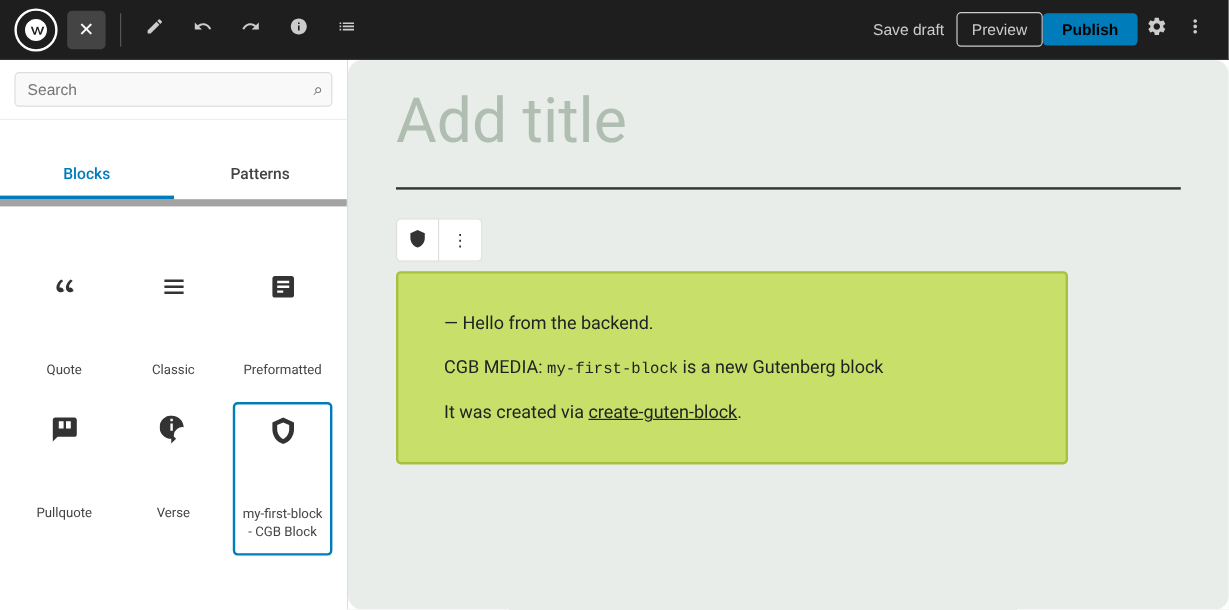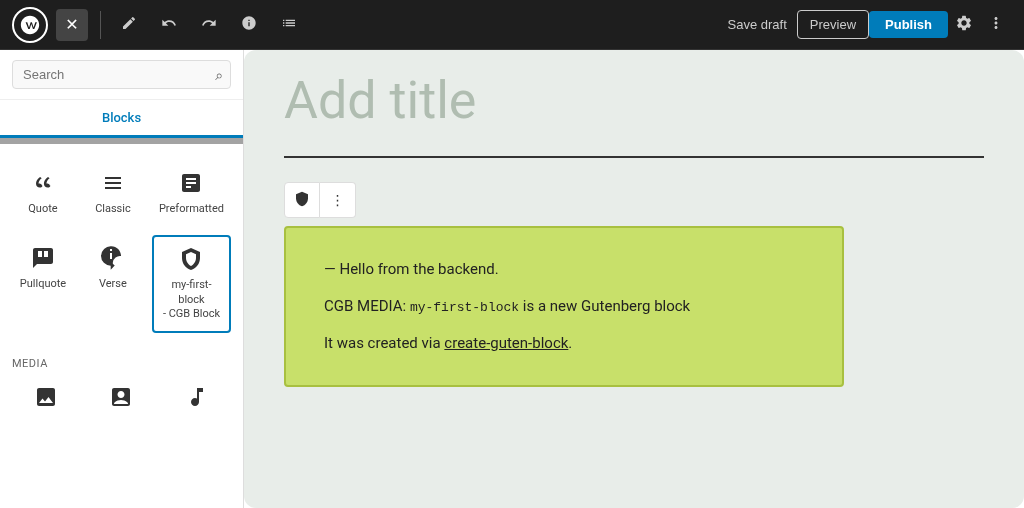--- a/index.html
+++ b/index.html
@@ -29,40 +29,41 @@
     .toolbar-right { display: flex; align-items: center; gap: 0; }
     .btn-save-draft {
       background: none; border: none; color: #ccc; cursor: pointer;
       font-size: 13px; padding: 6px 10px; border-radius: 4px;
     }
     .btn-preview {
       background: none; border: 1px solid #ccc; color: #ccc; cursor: pointer;
       font-size: 13px; padding: 6px 12px; border-radius: 4px;
     }
     .btn-publish {
-      background: #007cba; border: none; color: #ffffff; cursor: pointer;
+      background: #007cba; border: none; color: #000000; cursor: pointer;
       font-size: 13px; font-weight: 600; padding: 6px 16px; border-radius: 4px;
     }
     .toolbar-gear, .toolbar-dots {
       background: none; border: none; color: #ccc; cursor: pointer;
       font-size: 16px; width: 32px; height: 32px;
       display: flex; align-items: center; justify-content: center;
       border-radius: 4px;
     }
 
     
     .main-area {
       display: flex; flex: 1; overflow: hidden;
     }
 
     
     .sidebar {
-      width: 244px; flex-shrink: 0; background: #fff;
+      width: 290px; flex-shrink: 0; background: #fff;
       border-right: 1px solid #ddd; display: flex; flex-direction: column;
       overflow-y: auto;
+      gap: 28px;
     }
     .sidebar-search {
       padding: 10px 12px; border-bottom: 1px solid #eee;
     }
     .sidebar-search input {
       width: 100%; padding: 6px 30px 6px 10px; border: 1px solid #ddd;
       border-radius: 4px; font-size: 13px; outline: none; background: #f9f9f9;
     }
     .search-icon-wrap {
       position: relative;
@@ -92,21 +93,21 @@
       border: 1px solid transparent;
     }
     .block-item.selected {
       border: 2px solid #007cba;
     }
     .block-icon {
       font-size: 20px; margin-bottom: 4px; color: #333; line-height: 1;
     }
     .block-icon svg { width: 24px; height: 24px; fill: currentColor; }
     .block-label {
-      font-size: 11px; color: #444; text-align: center; line-height: 1.3;
+      font-size: 11px; color: #444; text-align: center; line-height: 1.3; margin-top: 44px;
     }
     .blocks-section-label {
       font-size: 11px; font-weight: 400; color: #666; text-transform: uppercase;
       padding: 8px 12px 4px; letter-spacing: 0.5px;
     }
     .media-grid {
       display: grid; grid-template-columns: repeat(3, 1fr);
       padding: 0 12px 16px; gap: 8px;
     }
 
@@ -230,20 +231,21 @@
   <div class="sidebar">
     <div class="sidebar-search">
       <div class="search-icon-wrap">
         <input type="text" placeholder="Search" style="">
         <span class="search-icon">⌕</span>
       </div>
     </div>
 
     <div class="sidebar-tabs">
       <div class="sidebar-tab active">Blocks</div>
+      <div class="sidebar-tab">Patterns</div>
     </div>
 
     <div class="blocks-grid">
 
       <div class="block-item">
         <div class="block-icon">
           <svg viewBox="0 0 24 24">
               <path d="M11.192 15.757c0-.88-.23-1.618-.69-2.217-.326-.412-.768-.683-1.327-.812-.55-.128-1.07-.137-1.54-.028-.16-.95.1-1.95.76-3 .66-1.06 1.43-1.9 2.31-2.51L9.124 6c-.41.22-.94.638-1.57 1.253-.637.614-1.22 1.394-1.75 2.34-.53.94-.8 1.944-.8 3.013 0 1.21.353 2.178 1.057 2.9.705.72 1.61 1.082 2.713 1.082.897 0 1.65-.278 2.255-.835.605-.558.907-1.257.907-2.096zm7.907 0c0-.88-.23-1.618-.69-2.217-.326-.42-.77-.69-1.33-.82-.55-.13-1.07-.14-1.54-.03-.16-.95.1-1.95.76-3 .66-1.05 1.43-1.89 2.31-2.5L17.03 6c-.41.22-.94.638-1.57 1.253-.637.614-1.22 1.394-1.75 2.34-.53.94-.8 1.944-.8 3.013 0 1.21.353 2.178 1.057 2.9.705.72 1.61 1.082 2.713 1.082.897 0 1.65-.278 2.255-.835.605-.558.907-1.257.907-2.096z"></path>
             </svg>
         </div>

